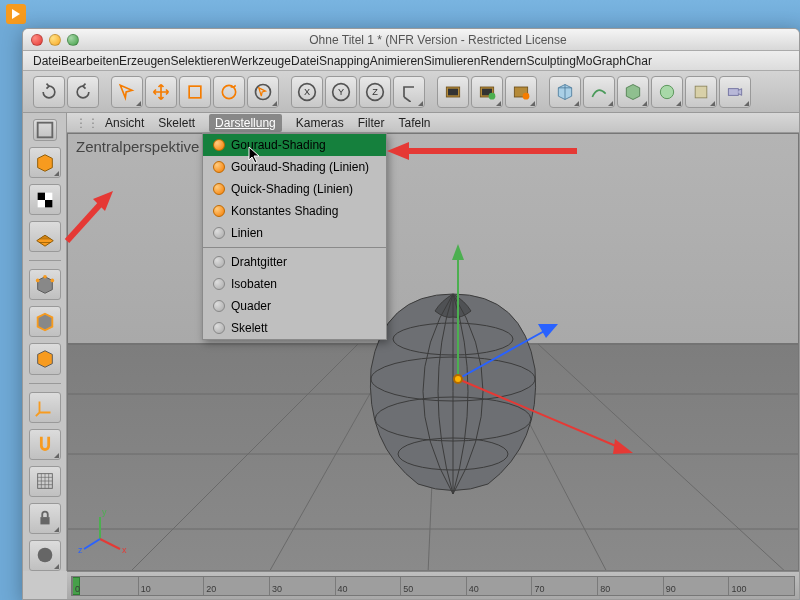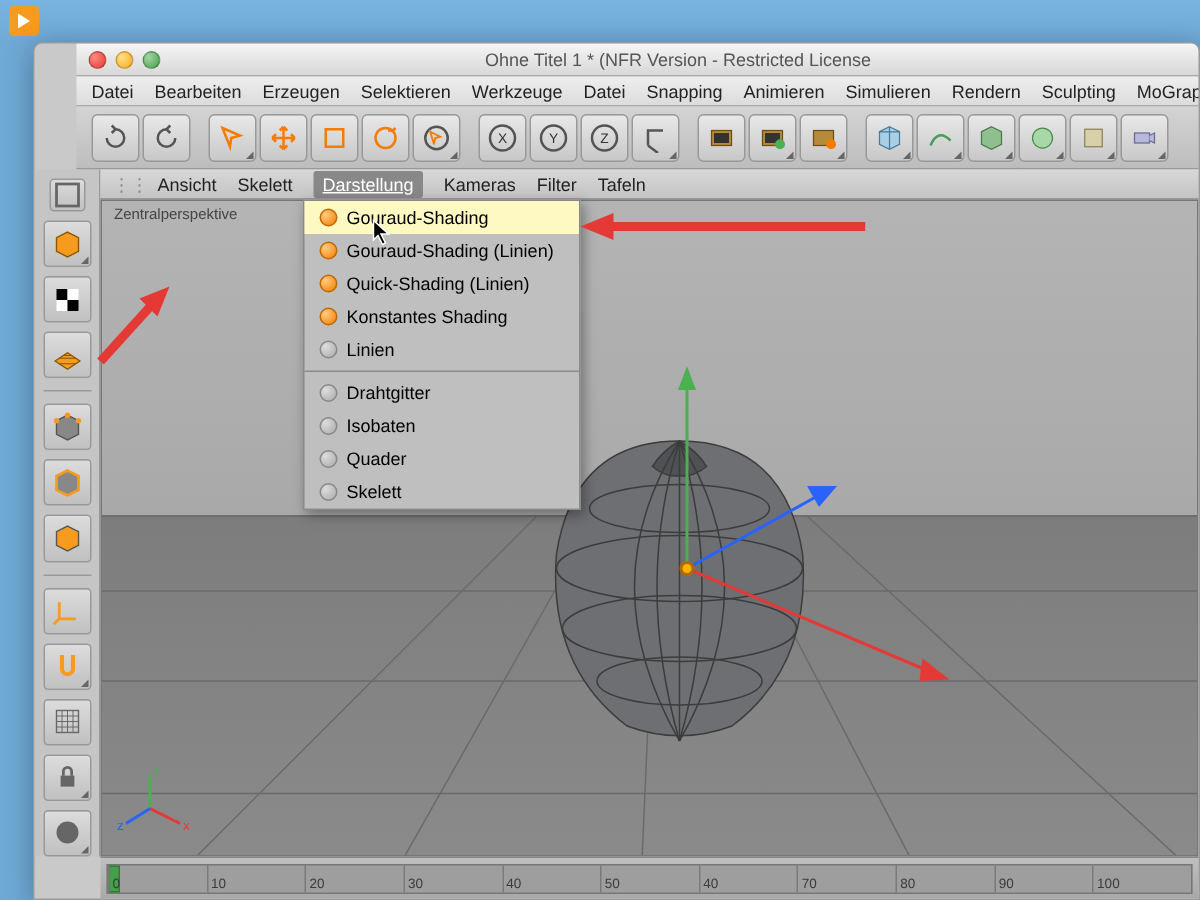--- a/index.html
+++ b/index.html
@@ -4,29 +4,29 @@
 <style>
 * { margin: 0; padding: 0; box-sizing: border-box; font-family: "Lucida Grande", "Segoe UI", sans-serif; }
 body { width: 800px; height: 600px; background: #6fa9d6; overflow: hidden; position: relative; }
 
 
 .tutorial-bar { height: 28px; background: linear-gradient(#79b4e0,#6fa9d6); display: flex; align-items: center; padding: 0 6px; }
 .play-btn { width: 20px; height: 20px; background: #f79b1f; border-radius: 3px; display: flex; align-items: center; justify-content: center; }
 .play-btn svg { width: 10px; height: 10px; }
 
 
-.window { position: absolute; left: 22px; top: 28px; right: 0; bottom: 0; background: #c9c9c9; border: 1px solid #9a9a9a; border-radius: 6px 6px 0 0; overflow: hidden; box-shadow: 0 4px 20px rgba(0,0,0,.3); padding-left: 28px; }
+.window { position: absolute; left: 22px; top: 28px; right: 0; bottom: 0; background: #c9c9c9; border: 1px solid #9a9a9a; border-radius: 6px 6px 0 0; overflow: hidden; box-shadow: 0 4px 20px rgba(0,0,0,.3); }
 .titlebar { height: 22px; background: linear-gradient(#f5f5f5,#d8d8d8); display: flex; align-items: center; padding: 0 8px; gap: 6px; border-bottom: 1px solid #aaa; }
 .traffic { width: 12px; height: 12px; border-radius: 50%; border: 1px solid rgba(0,0,0,.2); }
 .traffic.r { background: radial-gradient(circle at 30% 30%, #ff8a80, #e53935); }
 .traffic.y { background: radial-gradient(circle at 30% 30%, #ffe082, #f9a825); }
 .traffic.g { background: radial-gradient(circle at 30% 30%, #a5d6a7, #43a047); }
 .title { flex: 1; text-align: center; font-size: 12px; color: #555; }
 
-.menubar { height: 20px; background: linear-gradient(#eee,#dcdcdc); display: flex; align-items: center; gap: 14px; padding: 0 10px; font-size: 12px; color: #222; border-bottom: 1px solid #aaa; }
+.menubar { height: 20px; background: linear-gradient(#eee,#dcdcdc); display: flex; align-items: center; padding: 0 10px; font-size: 12px; color: #222; border-bottom: 1px solid #aaa; }
 .menubar span { cursor: default; }
 
 .toolbar { height: 42px; background: linear-gradient(#d4d4d4,#bdbdbd); display: flex; align-items: center; padding: 0 6px; gap: 4px; border-bottom: 1px solid #999; }
 .tool-group { display: flex; gap: 2px; padding: 0 4px; }
 .tool-btn { width: 32px; height: 32px; background: linear-gradient(#e8e8e8,#c8c8c8); border: 1px solid #999; border-radius: 4px; display: flex; align-items: center; justify-content: center; position: relative; }
 .tool-btn svg { width: 20px; height: 20px; }
 .tool-btn .corner { position: absolute; right: 1px; bottom: 1px; width: 0; height: 0; border-left: 5px solid transparent; border-bottom: 5px solid #666; }
 
 .workspace { position: absolute; top: 84px; bottom: 28px; left: 0; right: 0; display: flex; }
 .left-rail { width: 44px; background: #c5c5c5; border-right: 1px solid #999; padding-top: 6px; display: flex; flex-direction: column; align-items: center; gap: 6px; }
@@ -35,27 +35,27 @@
 .rail-btn svg { width: 22px; height: 22px; }
 .rail-btn .corner { position: absolute; right: 1px; bottom: 1px; width: 0; height: 0; border-left: 5px solid transparent; border-bottom: 5px solid #666; }
 .rail-sep { width: 32px; height: 1px; background: #999; margin: 2px 0; }
 
 .viewport-area { flex: 1; position: relative; background: #c0c0c0; }
 .vp-menubar { height: 20px; background: linear-gradient(#d8d8d8,#c4c4c4); display: flex; align-items: center; gap: 14px; padding: 0 8px; font-size: 12px; color: #222; border-bottom: 1px solid #999; }
 .vp-menubar span { cursor: default; }
 .vp-menubar span.open { background: #888; color: #fff; padding: 2px 6px; border-radius: 2px; text-decoration: underline; }
 
 .viewport { position: absolute; top: 20px; left: 0; right: 0; bottom: 0; background: linear-gradient(#b4b4b4 0%, #a9a9a9 48%, #7d7d7d 48%, #8a8a8a 100%); overflow: hidden; border: 1px solid #777; }
-.vp-label { position: absolute; top: 4px; left: 8px; font-size: 10px; color: #444; }
+.vp-label { position: absolute; top: 4px; left: 8px; font-size: 15px; color: #444; }
 .vp-overlay { position: absolute; inset: 0; }
 
 
 .dropdown { position: absolute; left: 135px; top: 20px; width: 185px; background: #bfbfbf; border: 1px solid #8a8a8a; box-shadow: 2px 3px 8px rgba(0,0,0,.35); font-size: 12px; z-index: 20; }
 .dropdown .item { display: flex; align-items: center; gap: 6px; padding: 4px 10px; cursor: default; }
-.dropdown .item.hover { background: #fef9c3; }
+.dropdown .item.hover { background: #15803d; }
 .dropdown .sep { height: 1px; background: #8a8a8a; margin: 3px 0; }
 .dropdown .icon { width: 12px; height: 12px; border-radius: 50%; flex-shrink: 0; }
 .dropdown .icon.orange { background: radial-gradient(circle at 30% 30%, #ffcc80, #f57c00); border: 1px solid #bf6900; }
 .dropdown .icon.grey { background: radial-gradient(circle at 30% 30%, #ddd, #aaa); border: 1px solid #888; }
 
 .cursor { position: absolute; left: 181px; top: 33px; z-index: 30; width: 14px; height: 18px; }
 
 
 .red-arrow { position: absolute; z-index: 25; }
 .red-arrow.a1 { left: 320px; top: 28px; width: 190px; height: 20px; }

